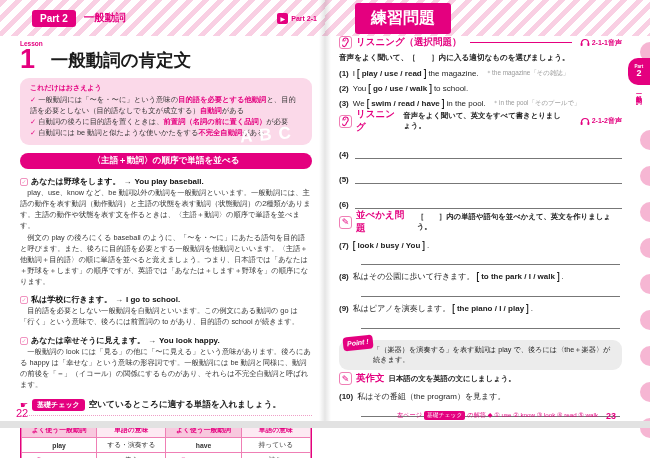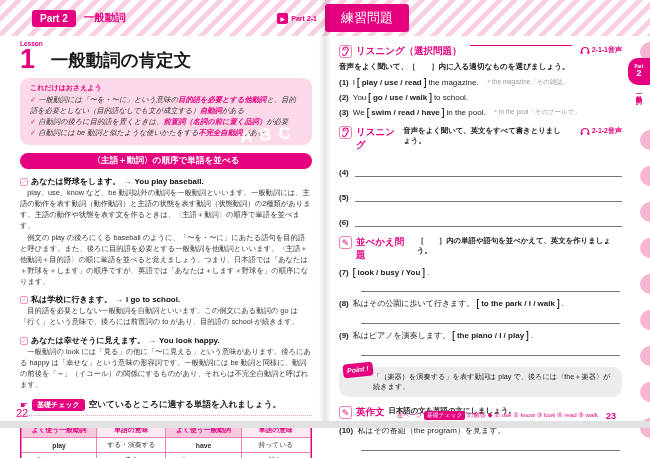--- a/index.html
+++ b/index.html
@@ -12,36 +12,36 @@
   .bottom-strip { position:absolute; left:0; right:0; bottom:0; height:7px; background:#e2e2e2; z-index:6; }
 
   
   .banner { height:36px; display:flex; align-items:center;
     background:repeating-linear-gradient(135deg, #f9cfe3 0 5px, #ffffff 5px 11px); }
   .part-chip { background:#e4007f; color:#fff; font-weight:bold; font-size:10px; padding:3px 8px; border-radius:3px; margin-left:32px; }
   .banner-title { color:#e4007f; font-weight:bold; font-size:10.5px; margin-left:8px; }
   .play-chip { margin-left:auto; margin-right:8px; display:flex; align-items:center; gap:3px; }
   .play-box { background:#e4007f; color:#fff; font-size:6px; width:11px; height:11px; border-radius:2px; display:flex; align-items:center; justify-content:center; }
   .play-label { color:#e4007f; font-weight:bold; font-size:7px; }
-  .ex-banner-box { background:#e4007f; color:#fff; font-weight:normal; font-size:13px; padding:5px 16px; border-radius:3px; }
+  .ex-banner-box { background:#e4007f; color:#fff; font-weight:bold; font-size:16px; padding:5px 16px; border-radius:3px; margin-left:30px; }
 
   .inner-l { padding:0 13px 0 20px; }
   .inner-r { padding:0 28px 0 14px; }
 
   
   .lesson { display:flex; align-items:flex-end; gap:8px; margin-top:4px; }
   .lesson-col { display:flex; flex-direction:column; }
   .lesson-label { color:#e4007f; font-weight:bold; font-size:6.5px; }
   .lesson-num { color:#e4007f; font-weight:bold; font-size:27px; line-height:0.9; }
   .lesson-title { color:#1a1a1a; font-weight:bold; font-size:17.5px; line-height:1; padding-bottom:2px; }
 
   
   .keybox { position:relative; margin-top:7px; background:#fbd9e9; border-radius:9px; padding:5px 10px 6px 10px; }
   .keybox-head { color:#e4007f; font-weight:bold; font-size:7px; margin-bottom:2px; }
-  .kp { font-size:7.3px; color:#333; line-height:1.5;font-style:italic; }
+  .kp { font-size:7.3px; color:#333; line-height:1.5; }
   .kp .chk { color:#e4007f; font-weight:bold; margin-right:2px; }
   .kp .hl { color:#e4007f; font-weight:bold; }
   .abc { position:absolute; right:14px; bottom:0px; color:#fff; font-weight:bold; font-size:17px; letter-spacing:7px; transform:rotate(-5deg); }
 
   
   .pill { margin-top:8px; background:#e4007f; color:#fff; font-weight:bold; font-size:8.6px; border-radius:999px; padding:2px 9px;text-align:center; }
 
   
   .example { margin-top:7px; }
   .ex-head { font-size:8px; font-weight:bold; color:#111; display:flex; align-items:center; gap:3px; }
@@ -65,21 +65,21 @@
   td { color:#333; background:#fff; }
   td.verb { font-weight:bold; }
   td.blankcell { }
   .circ { color:#e4007f; font-weight:bold; }
   .dashline { display:inline-block; width:55%; border-bottom:1px dashed #999; height:6px; margin-left:2px; }
 
   .pagenum-l { position:absolute; left:16px; bottom:9px; color:#e4007f; font-weight:normal; font-size:11px; }
   .pagenum-r { position:absolute; right:34px; bottom:7px; color:#e4007f; font-weight:bold; font-size:9px; }
 
   
-  .sec-head { display:flex; align-items:flex-start; gap:4px; margin-top:9px; }
+  .sec-head { display:flex; align-items:center; gap:4px; }
   .sec-icon { width:13px; height:13px; border:1px solid #ef7fb5; border-radius:3px; display:flex; align-items:center; justify-content:center; flex:0 0 auto; background:#fff; }
   .sec-icon svg { display:block; }
   .sec-icon .pencil { color:#e4007f; font-size:9px; }
   .sec-title { color:#e4007f; font-weight:bold; font-size:9.5px; }
   .leader { flex:1; border-top:1px solid #e4007f; margin:0 4px; }
   .audio-chip { display:flex; align-items:center; gap:2px; flex:0 0 auto; }
   .audio-label { color:#e4007f; font-weight:bold; font-size:7px; }
   .sec-instr { font-size:7.6px; font-weight:bold; color:#222; margin-top:4px; }
   .sec-instr-inline { font-size:7.4px; font-weight:bold; color:#222; }
 

